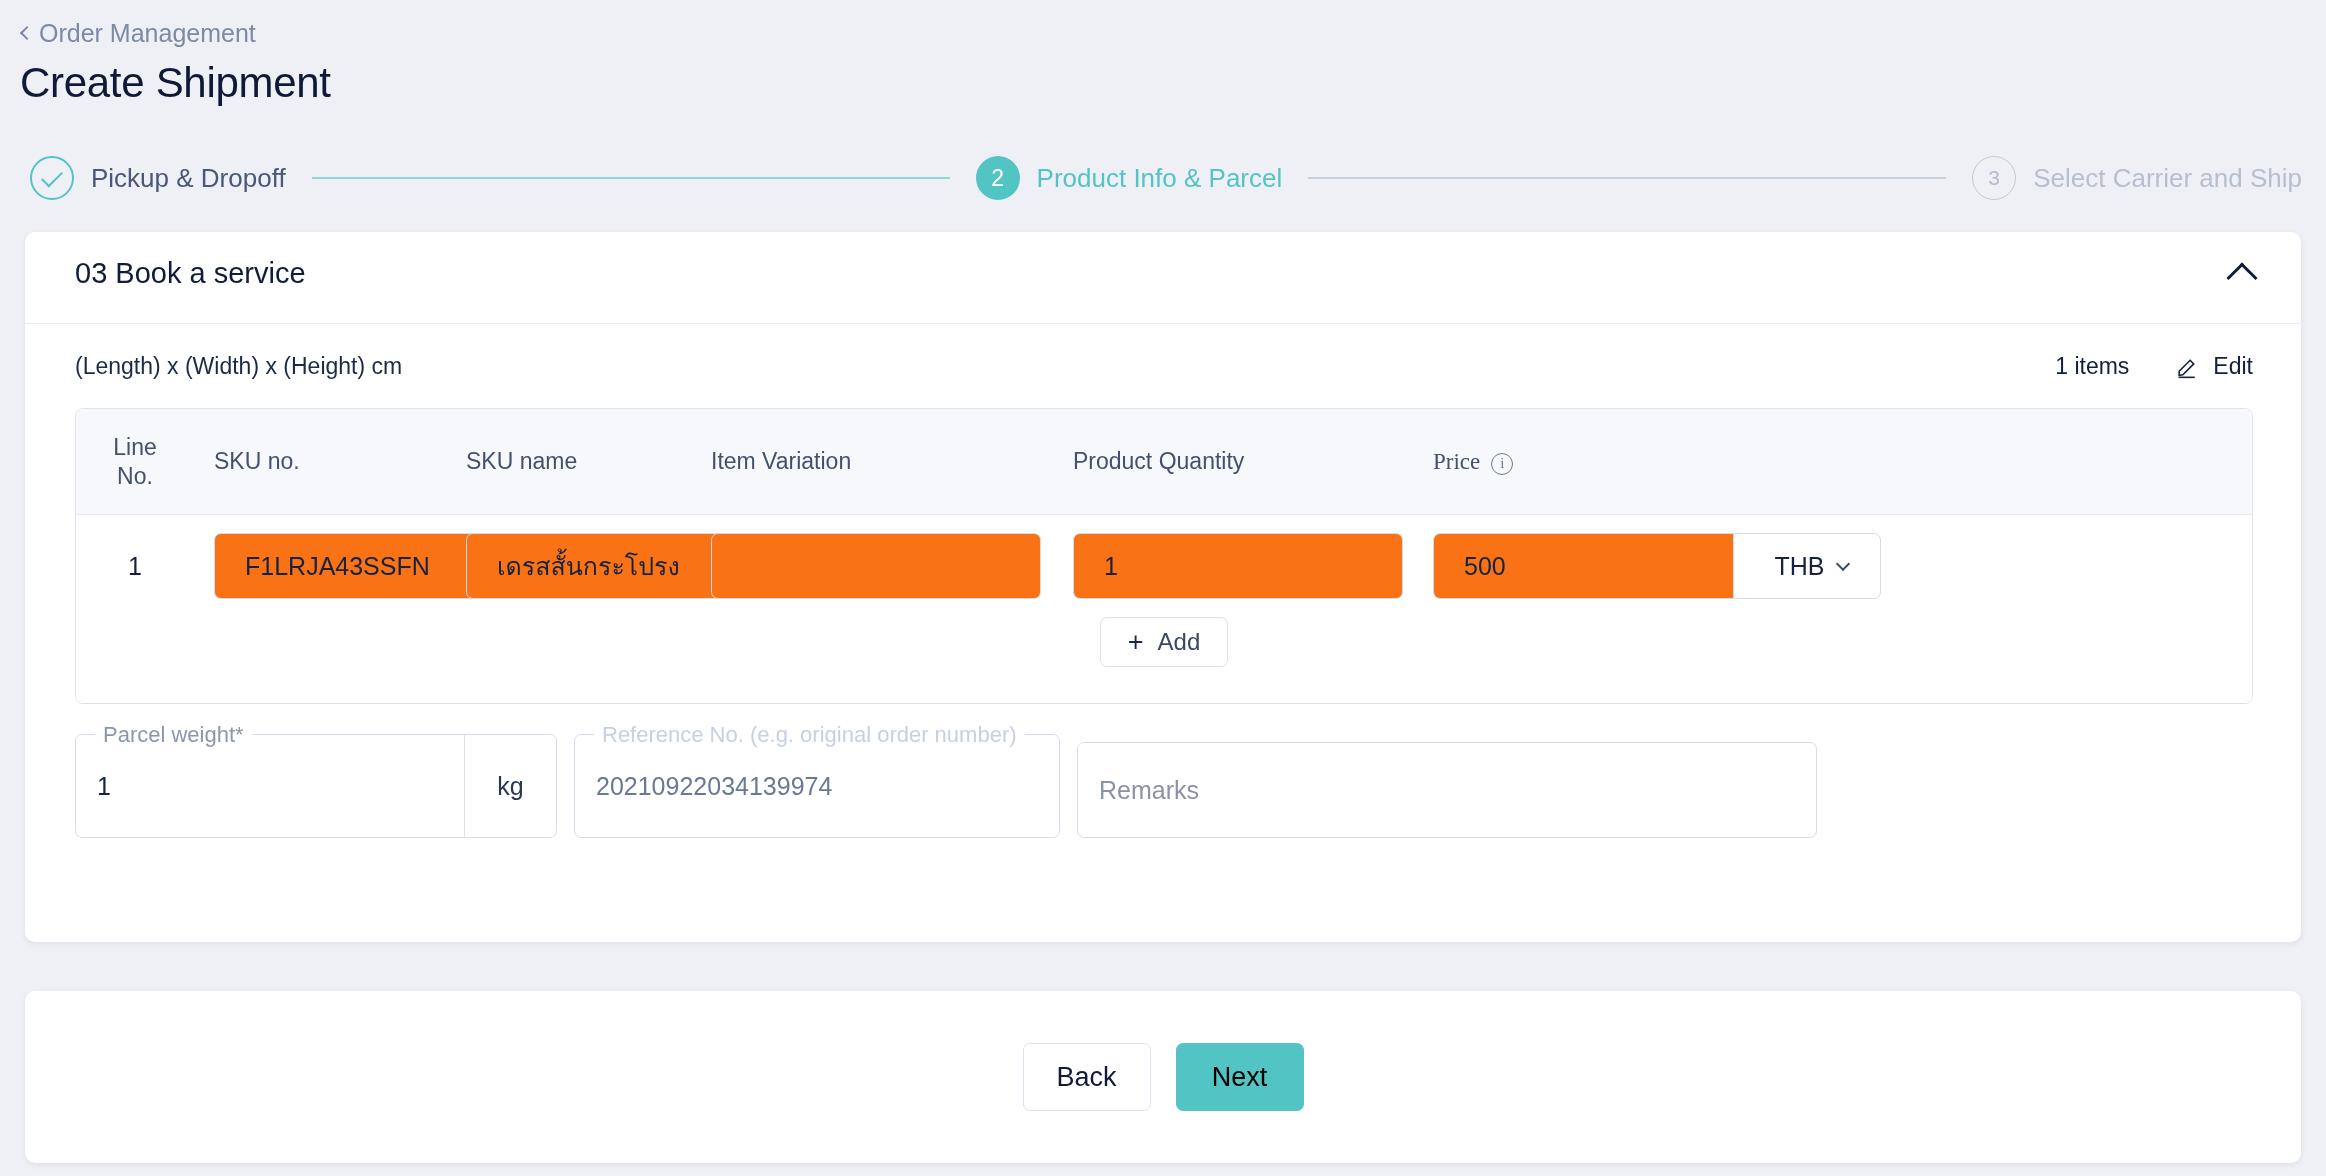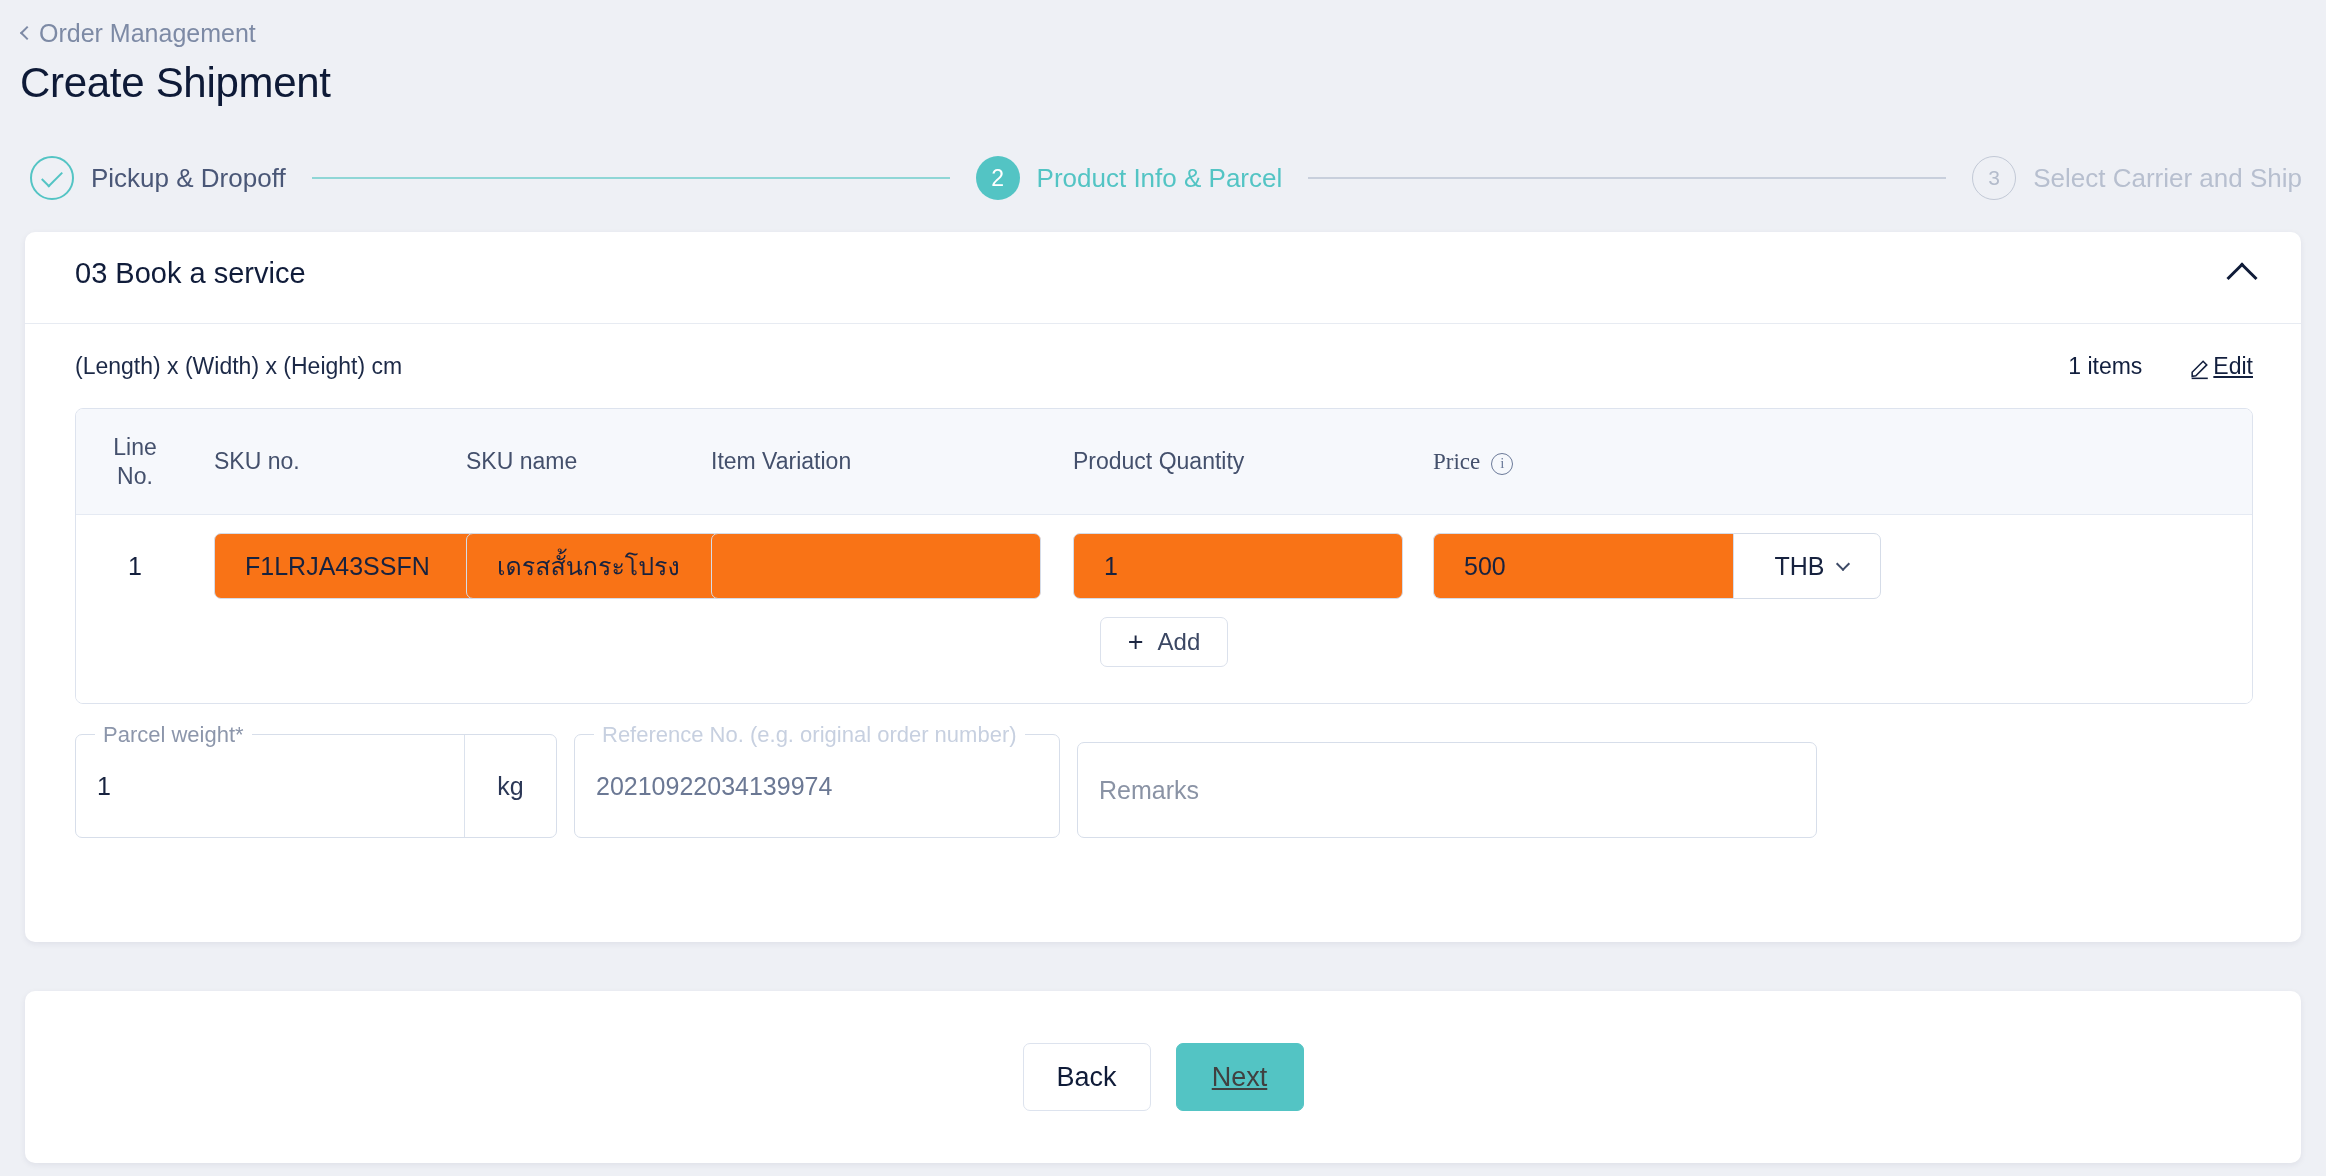--- a/index.html
+++ b/index.html
@@ -89,22 +89,22 @@
   .card-body { padding: 0 48px 0 50px; }
 
   .meta-row {
     display: flex; align-items: center; justify-content: space-between;
     height: 84px;
   }
   .dims-hint { font-size: 23px; color: #1c2947; }
   .meta-right { display: flex; align-items: center; gap: 46px; }
   .items-count { font-size: 23px; color: #121f3e; }
   .edit-btn {
-    display: flex; align-items: flex-end; 
-    font-size: 23px; color: #121f3e; cursor: pointer; user-select: none; text-decoration: underline;
+    display: flex; align-items: center; gap: 13px;
+    font-size: 23px; color: #121f3e; cursor: pointer; user-select: none;
   }
 
   
   .item-table {
     border: 1px solid #dde3ee; border-radius: 8px; overflow: hidden;
   }
   .item-thead {
     background: #f6f8fc; height: 106px;
     display: flex; align-items: center;
     border-bottom: 1px solid #e5eaf3;
@@ -213,21 +213,21 @@
     height: 100%; display: flex; align-items: center; justify-content: center;
     gap: 25px;
   }
   .btn {
     height: 68px; min-width: 128px; border-radius: 7px;
     font-size: 27px; cursor: pointer; font-family: inherit;
     display: inline-flex; align-items: center; justify-content: center;
     padding: 0 28px;
   }
   .btn-back { background: #ffffff; border: 1px solid #dde3ee; color: #0f1b38; }
-  .btn-next { background: #53c4c4; border: 1px solid #53c4c4; color: #404040; text-decoration: underline; }
+  .btn-next { background: #53c4c4; border: 1px solid #53c4c4; color: #000000; }
 </style>
 </head>
 <body>
 
 <div class="page">
 
   <div class="breadcrumb">
     <span class="chev-left"></span>
     <span>Order Management</span>
   </div>

